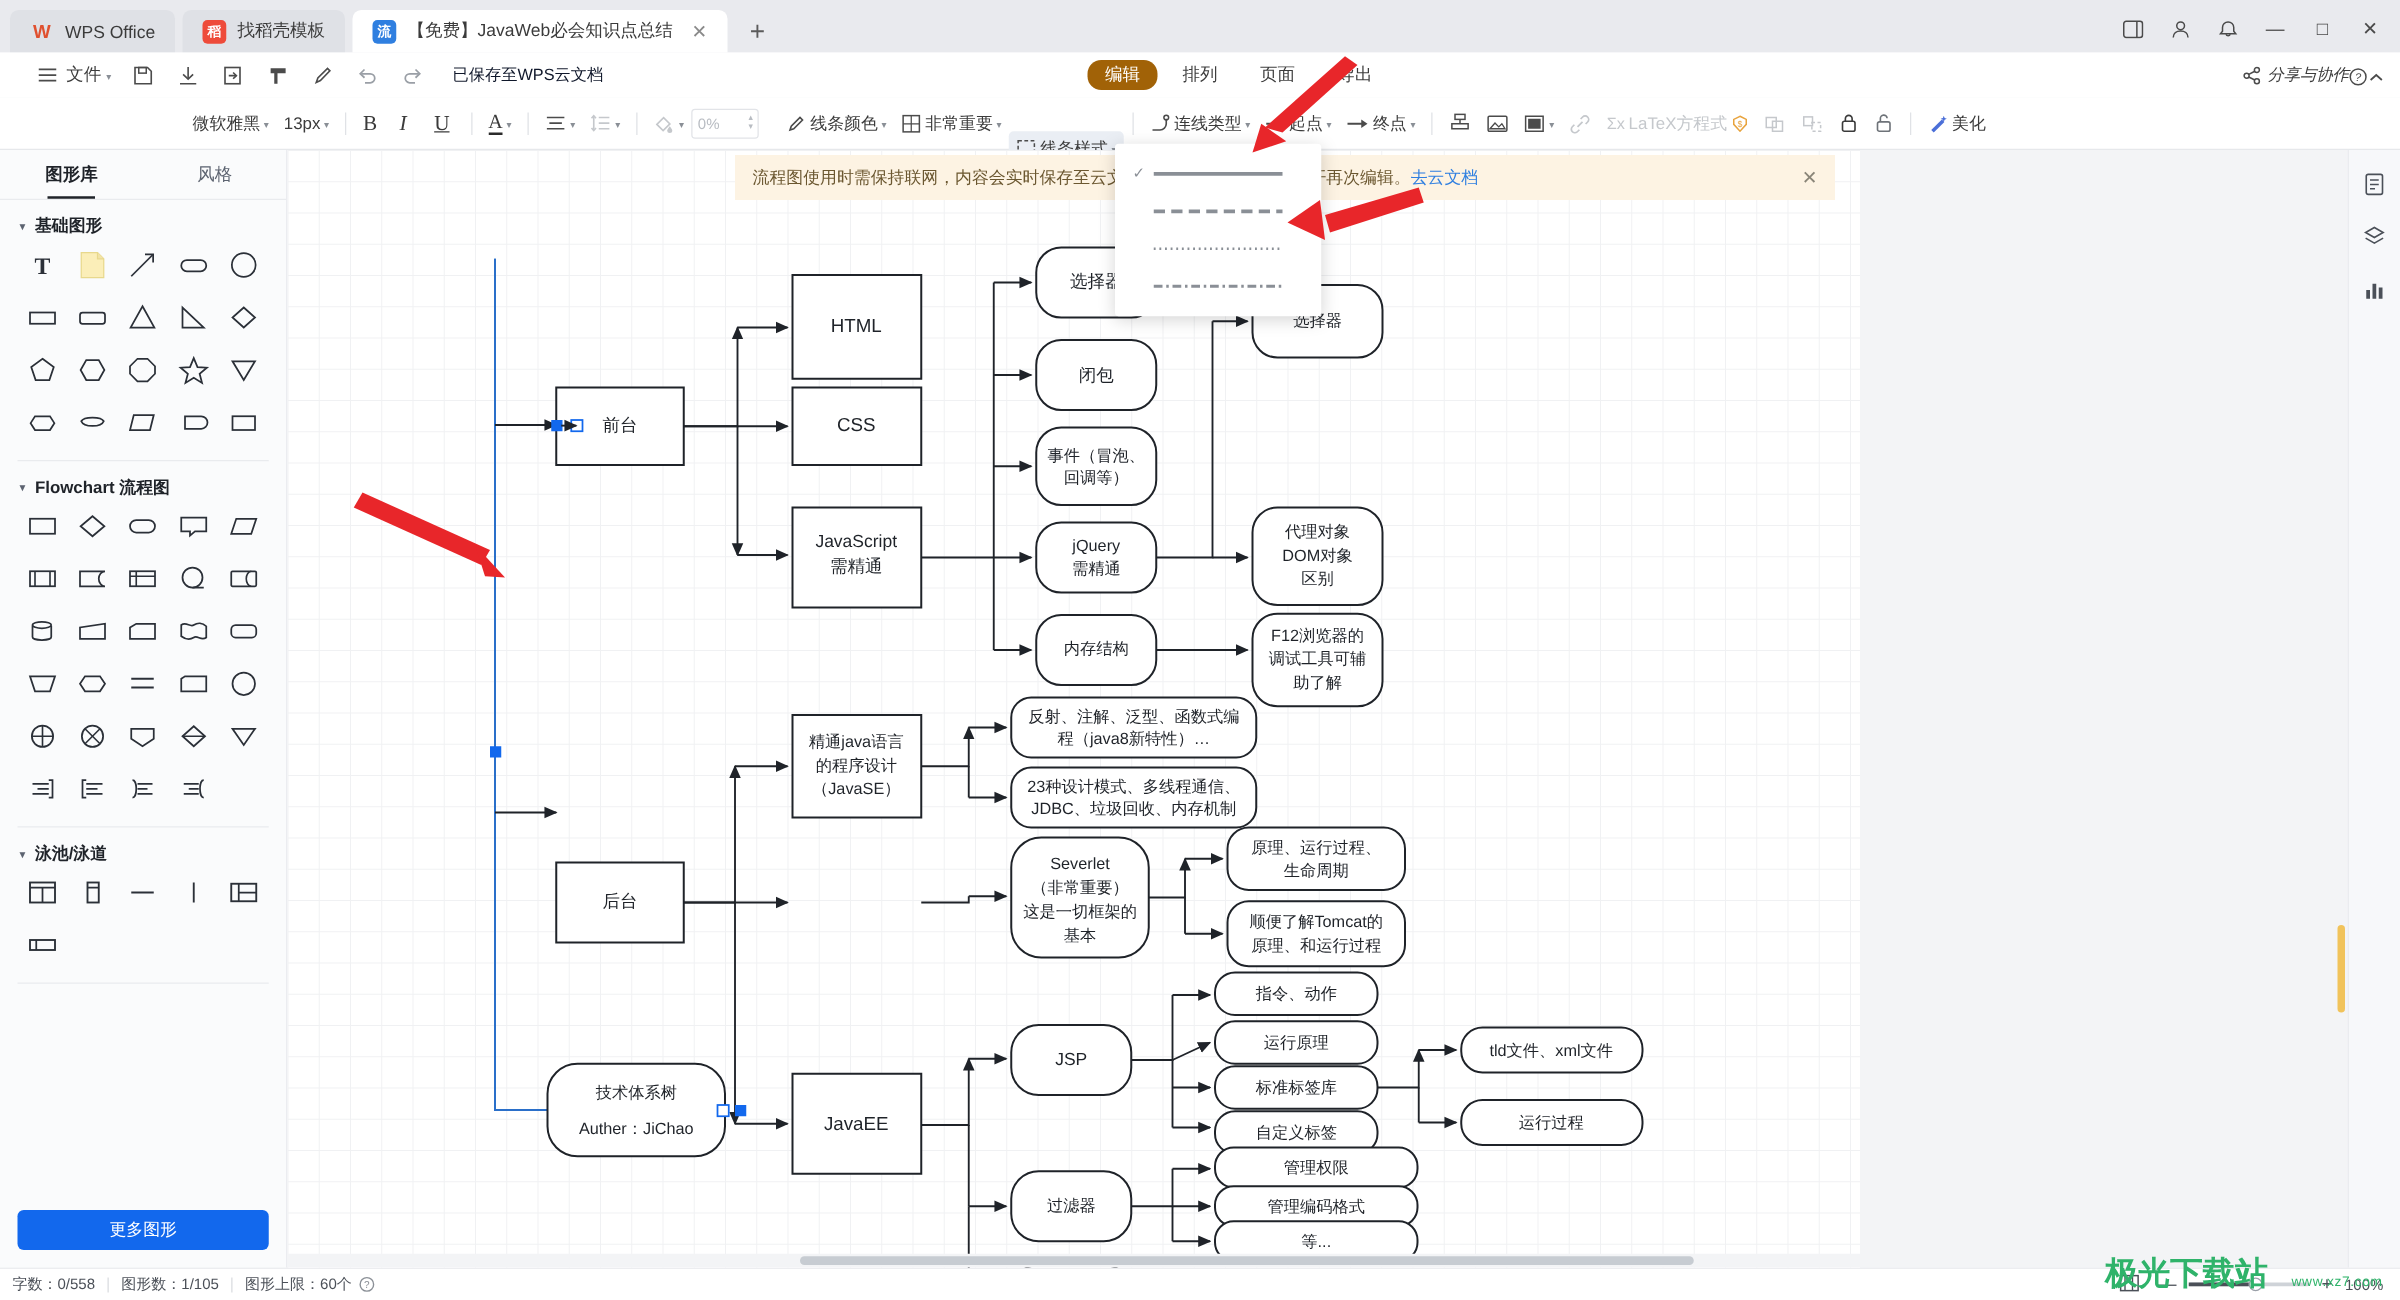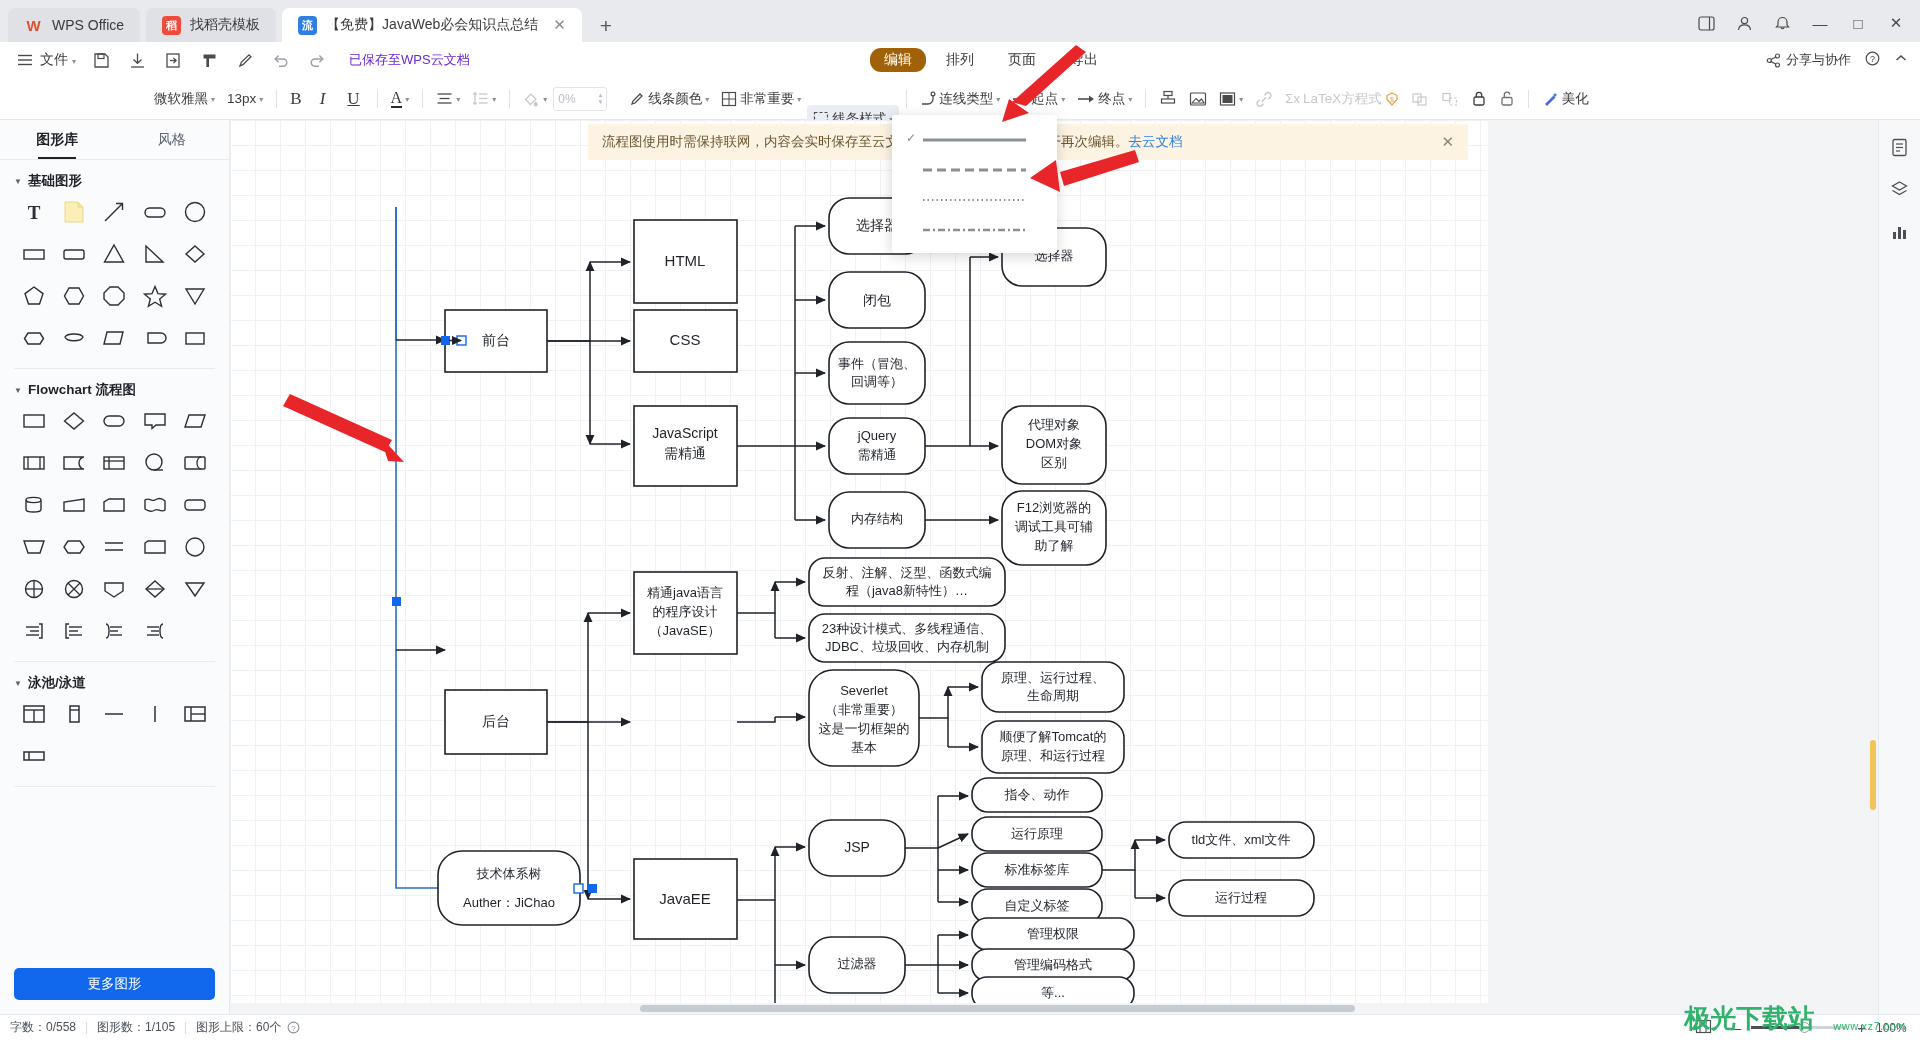--- a/index.html
+++ b/index.html
@@ -27,32 +27,32 @@
   .tico.wps { background:none; color:#e0502f; font-size:15px;}
   .tico.dao { background:#ee4b3a; }
   .tico.doc { background:#2f7fe0; }
   .wtab .xclose { margin-left:6px; color:#8a8a8a; font-size:15px; cursor:pointer; }
   #newtab { font-size:21px; color:#5b5b5b; padding:0 12px 4px; cursor:pointer;}
   #winctl { position:absolute; right:6px; bottom:5px; display:flex; align-items:center; gap:2px;}
   #winctl .wbtn { width:36px; height:28px; display:flex; align-items:center; justify-content:center;
     font-size:15px; color:#4a4a4a; cursor:pointer; border-radius:4px;}
 
   
-  #ribbon1 { height:36px; background:#fff; display:flex; align-items:center; padding:0 7px;
+  #ribbon1 { height:36px; background:#fff; display:flex; align-items:center; padding:0 20px;
     position:relative; }
   .r1item { display:flex; align-items:center; gap:4px; font-size:14px; color:#3c3c3c;
     padding:4px 7px; border-radius:4px; cursor:pointer; white-space:nowrap;}
   .r1ico { width:22px; height:22px; display:flex; align-items:center; justify-content:center;
     color:#4b4b4b; }
-  .saved { font-size:13px; color:#6d28d9; margin-left:14px; white-space:nowrap;}
+  .saved { font-size:13px; color:#0f172a; margin-left:14px; white-space:nowrap;}
   #centertabs { position:absolute; left:50%; transform:translateX(-90px); display:flex; gap:6px; align-items:center;}
   .ctab { font-size:14px; color:#3c3c3c; padding:3px 14px; border-radius:11px; cursor:pointer;
     white-space:nowrap;}
   .ctab.active { background:#a16207; color:#fff; }
-  #rightshare { position:absolute; right:12px; display:flex; align-items:flex-start; gap:14px; }
+  #rightshare { position:absolute; right:12px; display:flex; align-items:flex-end; gap:0;font-style:italic; }
   .shbtn { display:flex; align-items:center; gap:5px; font-size:13px; color:#3c3c3c; cursor:pointer;}
 
   
   #ribbon2 { height:42px; background:#fff; display:flex; align-items:center;
     border-bottom:1px solid #e6e8eb; padding-left:148px; position:relative; }
   .fbtn { display:flex; align-items:center; gap:3px; font-size:13.5px; color:#3b3b3b;
     padding:5px 6px; border-radius:4px; cursor:pointer; white-space:nowrap; }
   .fbtn.dis { color:#c5c8cc; }
   .fbtn.sel { background:#eaeef4;margin-top:40px; }
   .cv { color:#8a8f96; font-size:8px; transform:translateY(1px); }

